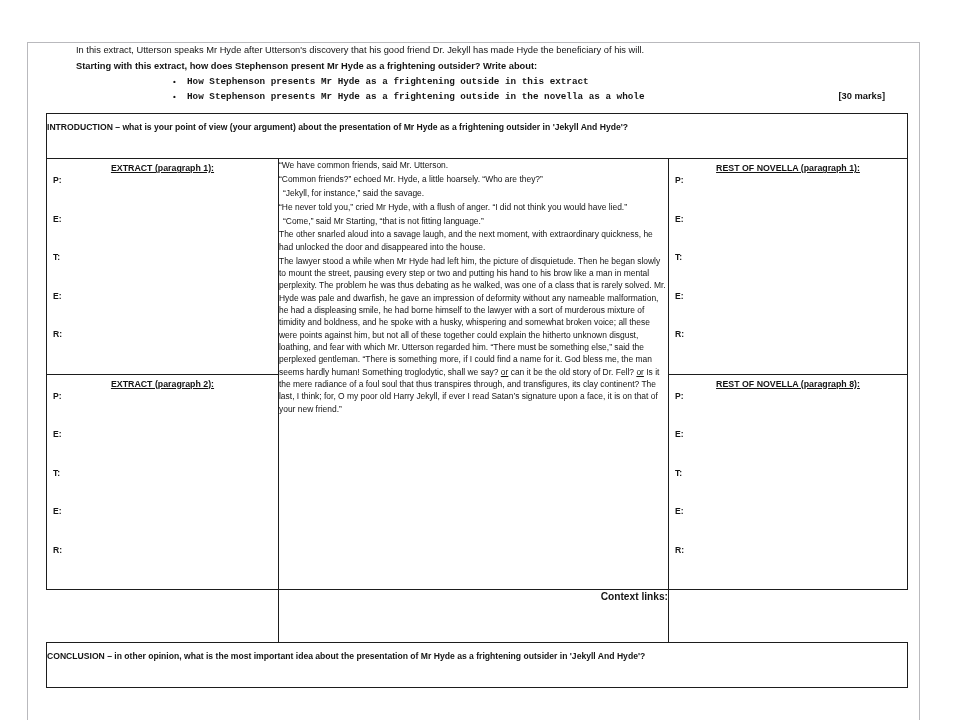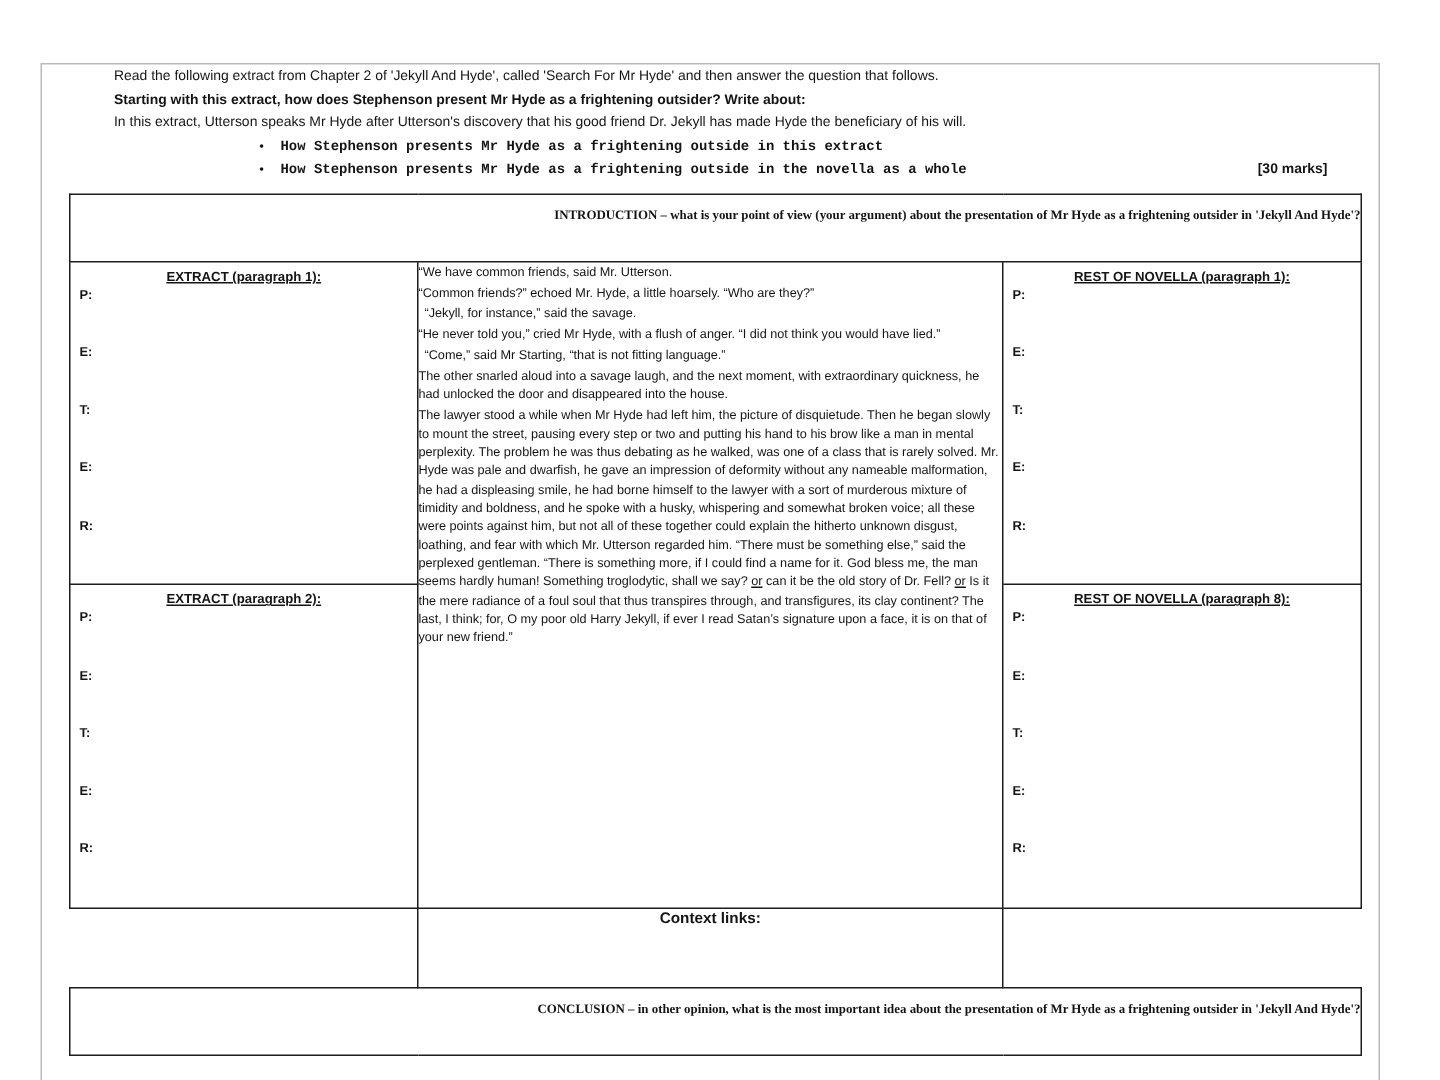--- a/index.html
+++ b/index.html
@@ -104,24 +104,23 @@
     table-layout: fixed;
   }
   .plan-table td {
     border: 1.3px solid #1d1d1d;
     vertical-align: top;
     padding: 0;
     background: #ffffff;
   }
 
   .band-cell {
-    text-align: right;
+    text-align: left;
     height: 44px;
     vertical-align: top;
-    font-family: Liberation Serif, serif;
   }
   .band-text {
     font-size: 8.6px;
     font-weight: bold;
     padding-top: 7px;
     line-height: 12px;
   }
 
   .col-head {
     text-align: center;
@@ -148,21 +147,21 @@
   .extract-para {
     font-size: 8.45px;
     line-height: 12.35px;
     margin: 0 0 1.5px 0;
     text-align: left;
   }
   .extract-para.indent { text-indent: 4px; }
   .u-word { text-decoration: underline; }
 
   .context-cell {
-    text-align: center;
+    text-align: right;
     padding-top: 10px;
   }
   .context-text {
     font-size: 10.2px;
     font-weight: bold;
     line-height: 13px;
   }
 
   
   col.c-left   { width: 232px; }
@@ -170,23 +169,22 @@
   col.c-right  { width: 239px; }
 </style>
 </head>
 <body>
 
 <div id="page-sheet">
   <div id="doc-body">
 
 
     <div class="intro-lines">
-      <div class="intro-line">Read the following extract from Chapter 2 of 'Jekyll And Hyde', called 'Search For Mr Hyde' and then answer the question that follows.</div>
+      <div class="intro-line">In this extract, Utterson speaks Mr Hyde after Utterson's discovery that his good friend Dr. Jekyll has made Hyde the beneficiary of his will.</div>
       <div class="intro-line bold">Starting with this extract, how does Stephenson present Mr Hyde as a frightening outsider?  Write about:</div>
-      <div class="intro-line">In this extract, Utterson speaks Mr Hyde after Utterson's discovery that his good friend Dr. Jekyll has made Hyde the beneficiary of his will.</div>
 
       <ul class="bullets">
         <li class="bullet-row">
           <span class="bullet-dot">•</span>
           <span class="bullet-text">How Stephenson presents Mr Hyde as a frightening outside in this extract</span>
           <span class="bullet-marks"></span>
         </li>
         <li class="bullet-row">
           <span class="bullet-dot">•</span>
           <span class="bullet-text">How Stephenson presents Mr Hyde as a frightening outside in the novella as a whole</span>

